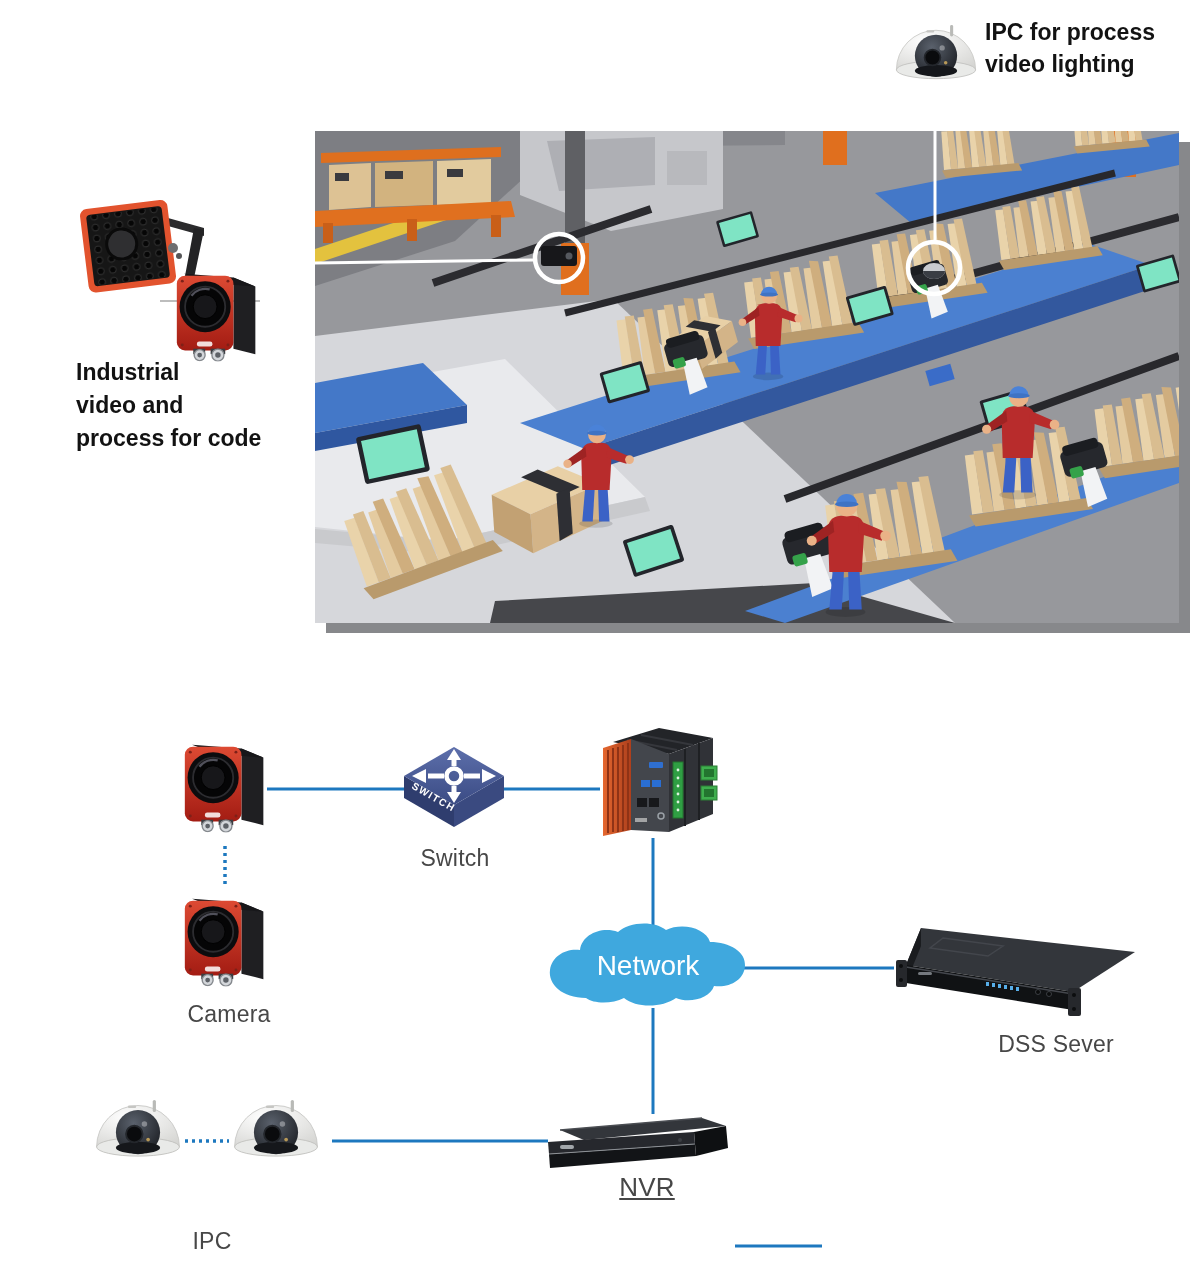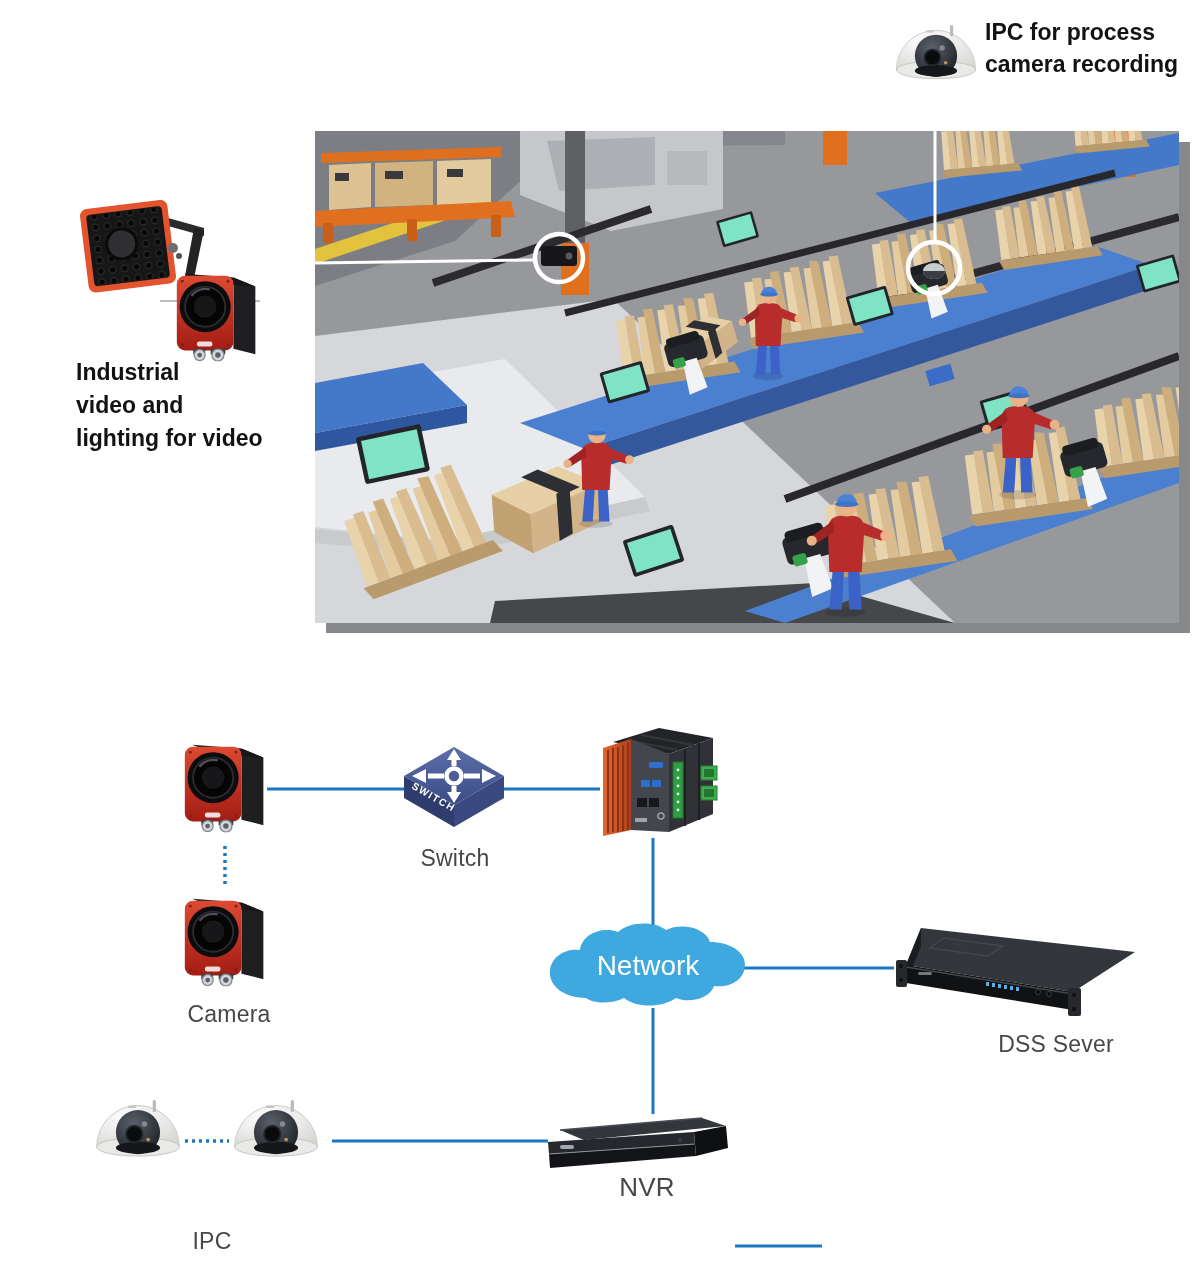--- a/index.html
+++ b/index.html
@@ -2,21 +2,21 @@
 <html><head>
 <meta charset="utf-8">
 <style>
   html,body{margin:0;padding:0;background:#fff;}
   .page{position:relative;width:1200px;height:1285px;background:#fff;overflow:hidden;
         font-family:"Liberation Sans",sans-serif;margin-left:32px;}
   .abs{position:absolute;}
   .note{position:absolute;font-size:23px;font-weight:600;color:#121212;line-height:32px;
         font-family:"Liberation Sans",sans-serif;}
   .lbl{position:absolute;font-size:23px;color:#474747;text-align:center;letter-spacing:.2px;}
-  .lbl-lg{font-size:26px;}
+  .lbl-lg{font-size:26px;text-decoration:underline;}
   .legend-lbl{position:absolute;font-size:23px;color:#4f4f4f;text-align:left;}
   .photo-shadow{position:absolute;left:294px;top:142px;width:864px;height:491px;background:#87888b;}
   .photo{position:absolute;left:283px;top:131px;width:864px;height:492px;overflow:hidden;}
   svg{display:block;}
   .overlay{position:absolute;left:0;top:0;pointer-events:none;}
   .net-line{stroke:#1d78bf;stroke-width:3;fill:none;}
   .net-dot{stroke:#1d78bf;stroke-width:3.5;fill:none;stroke-dasharray:3 4;}
   .hairline{position:absolute;left:128px;top:300px;width:100px;height:2px;background:#9a9a9a;opacity:.65;}
 </style>
 </head>
@@ -95,21 +95,21 @@
     <line class="net-line" x1="703" y1="1246" x2="790" y2="1246"></line>
     <line class="net-dot" x1="193" y1="846" x2="193" y2="886"></line>
     <line class="net-dot" x1="153" y1="1141" x2="197" y2="1141"></line>
   </svg>
 
   <svg class="abs" style="left:860px;top:6px" width="88" height="82" viewBox="0 0 100 88">
     <use href="#sym-dome"></use>
   </svg>
   <div class="note" style="left:953px;top:16px">
     <div>IPC for process</div>
-    <div>camera recording</div>
+    <div>video lighting</div>
   </div>
 
   <svg class="abs" style="left:48px;top:196px" width="130" height="104" viewBox="0 0 130 104">
     <polygon points="88,22 124,32 124,40 88,30" fill="#2b2b2d"></polygon>
     <polygon points="114,32 124,34 114,82 105,80" fill="#232325"></polygon>
     <g transform="rotate(-7 50 50)">
       <rect x="4" y="8" width="88" height="84" rx="7" fill="#e2532e"></rect>
       <rect x="10" y="14" width="76" height="72" rx="4" fill="#161616"></rect>
       <rect x="11" y="15" width="74" height="70" fill="url(#pGrid)"></rect>
       <circle cx="42" cy="47" r="15" fill="#2f2f31" stroke="#0a0a0a" stroke-width="3"></circle>
@@ -117,21 +117,21 @@
     <circle cx="93" cy="52" r="5" fill="#6e6e70"></circle>
     <circle cx="99" cy="60" r="3" fill="#555557"></circle>
   </svg>
   <div class="hairline"></div>
   <svg class="abs" style="left:143px;top:266px" width="84" height="96" viewBox="0 0 92 104">
     <use href="#sym-red-camera"></use>
   </svg>
   <div class="note" style="left:44px;top:356px;line-height:33px">
     <div>Industrial</div>
     <div>video and</div>
-    <div>lighting for video</div>
+    <div>process for code</div>
   </div>
 
   <div class="photo-shadow"></div>
   <div class="photo">
     <svg width="864" height="492" viewBox="0 0 864 492">
       <defs>
         <g id="stack">
           <polygon points="0,40 6,2 12,3 7,41" fill="#e9d3aa"></polygon>
           <polygon points="7,41 12,1 18,2 14,42" fill="#d9bd90"></polygon>
           <polygon points="14,42 20,4 26,5 21,43" fill="#e4cba0"></polygon>

